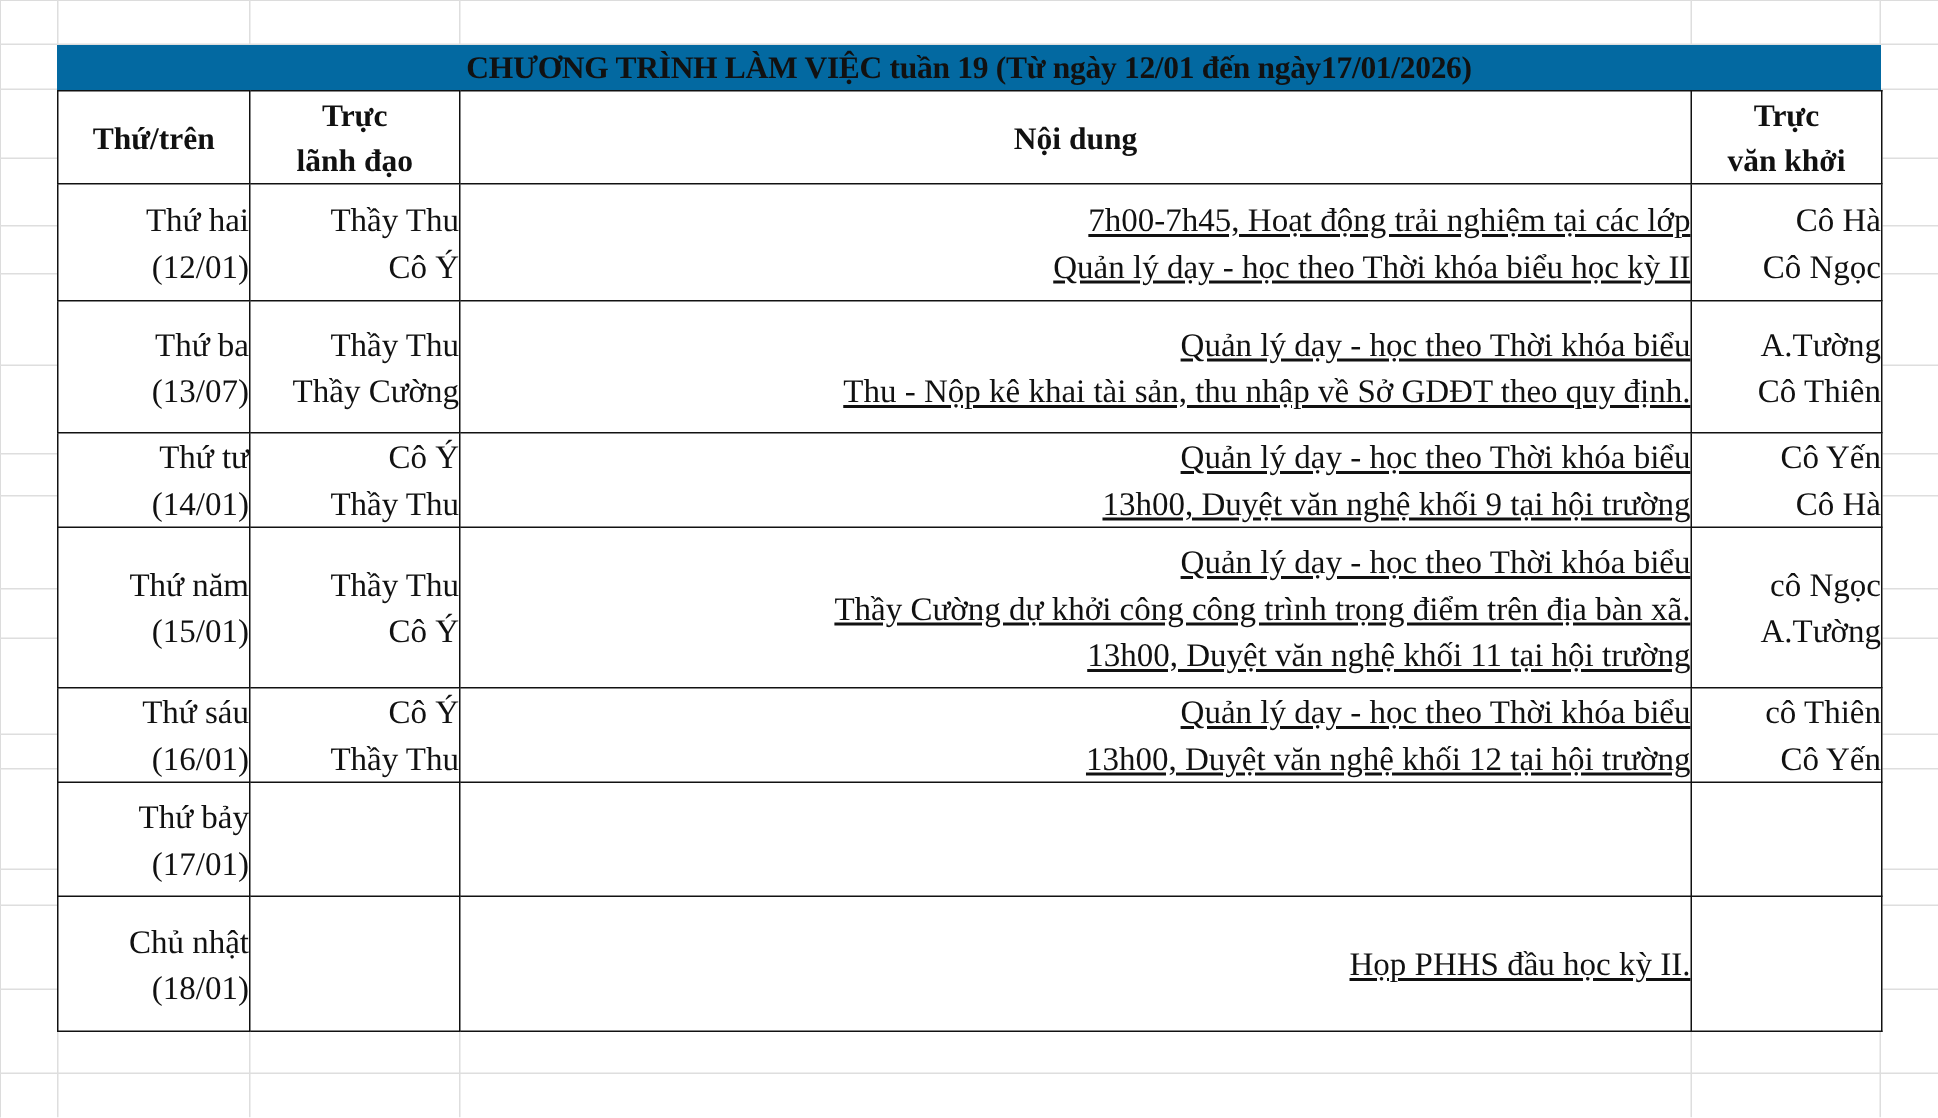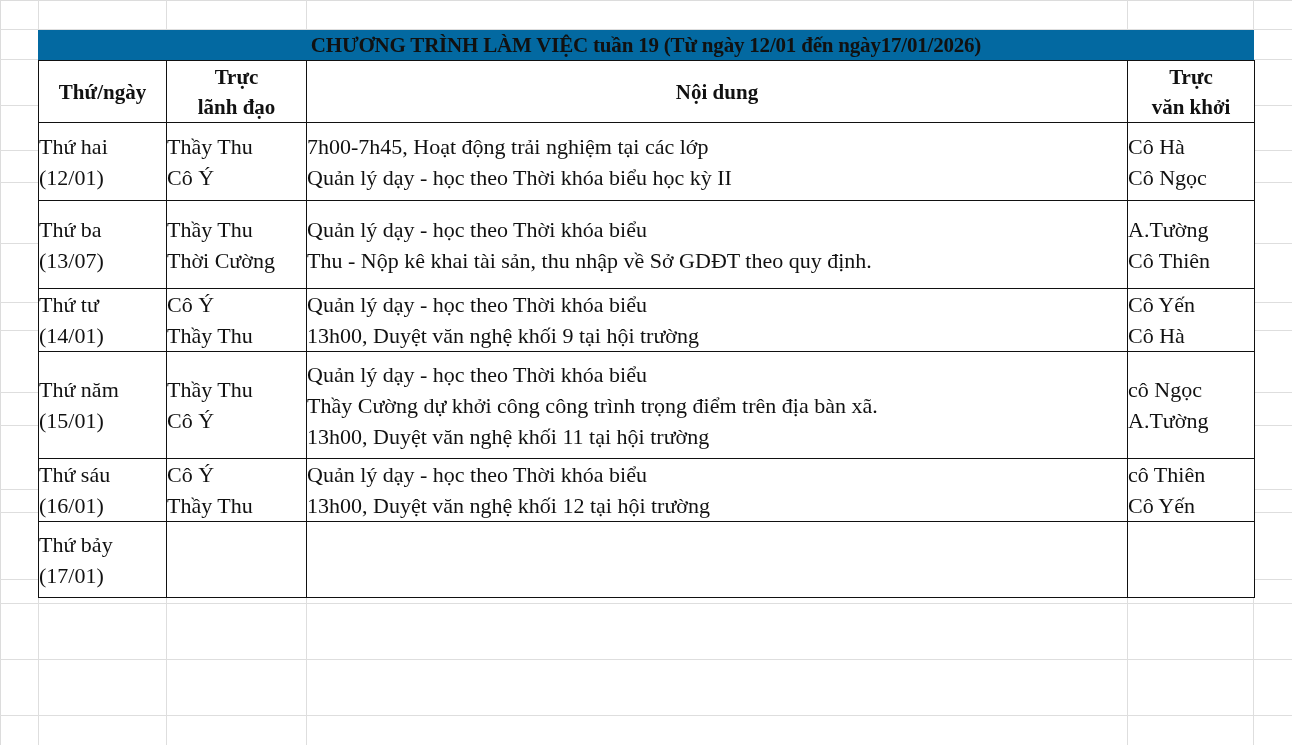--- a/index.html
+++ b/index.html
@@ -62,22 +62,22 @@
       font-size: 22px;
       line-height: 31px;
       vertical-align: middle;
     }
     table.schedule th {
       font-weight: bold;
       text-align: center;
       font-size: 21px;
       line-height: 30px;
     }
-    td.center { text-align: left; }
-    td.content { text-align: left; padding-left: 5px; }
+    td.center { text-align: right; }
+    td.content { text-align: right; padding-left: 5px; text-decoration: underline; }
     .line { display: block; white-space: nowrap; }
   </style>
 </head>
 <body>
 
 <div class="grid-bg">
   <div class="gv" style="left:38px"></div>
   <div class="gv" style="left:166px"></div>
   <div class="gv" style="left:306px"></div>
   <div class="gv" style="left:1127px"></div>
@@ -106,21 +106,21 @@
   <table class="schedule">
     <colgroup>
       <col style="width:128px">
       <col style="width:140px">
       <col style="width:821px">
       <col style="width:127px">
     </colgroup>
     <thead>
       <tr style="height:62px">
         <th>
-          <span class="line">Thứ/ngày</span>
+          <span class="line">Thứ/trên</span>
         </th>
         <th>
           <span class="line">Trực</span>
           <span class="line">lãnh đạo</span>
         </th>
         <th>
           <span class="line">Nội dung</span>
         </th>
         <th>
           <span class="line">Trực</span>
@@ -149,21 +149,21 @@
         </td>
       </tr>
 
       <tr style="height:88px">
         <td class="center">
           <span class="line">Thứ ba</span>
           <span class="line">(13/07)</span>
         </td>
         <td class="center">
           <span class="line">Thầy Thu</span>
-          <span class="line">Thời Cường</span>
+          <span class="line">Thầy Cường</span>
         </td>
         <td class="content">
           <span class="line">Quản lý dạy - học theo Thời khóa biểu</span>
           <span class="line">Thu - Nộp kê khai tài sản, thu nhập về Sở GDĐT theo quy định.</span>
         </td>
         <td class="center">
           <span class="line">A.Tường</span>
           <span class="line">Cô Thiên</span>
         </td>
       </tr>
@@ -229,15 +229,26 @@
       <tr style="height:76px">
         <td class="center">
           <span class="line">Thứ bảy</span>
           <span class="line">(17/01)</span>
         </td>
         <td class="center"></td>
         <td class="content"></td>
         <td class="center"></td>
       </tr>
 
+      <tr style="height:90px">
+        <td class="center">
+          <span class="line">Chủ nhật</span>
+          <span class="line">(18/01)</span>
+        </td>
+        <td class="center"></td>
+        <td class="content">
+          <span class="line">Họp PHHS đầu học kỳ II.</span>
+        </td>
+        <td class="center"></td>
+      </tr>
     </tbody>
   </table>
 </div>
 
 </body></html>

